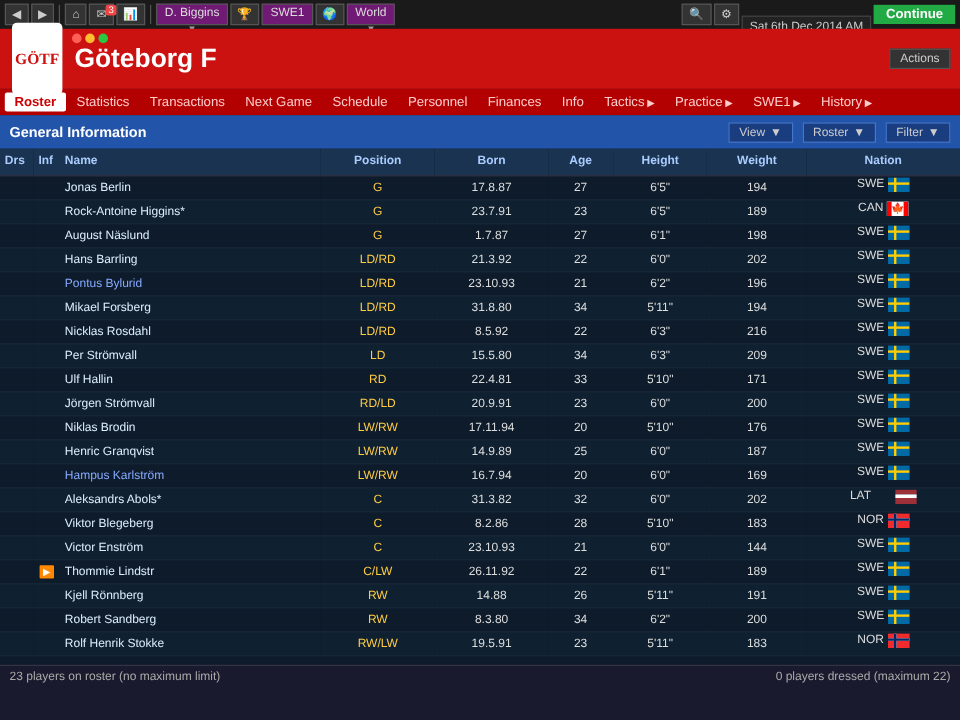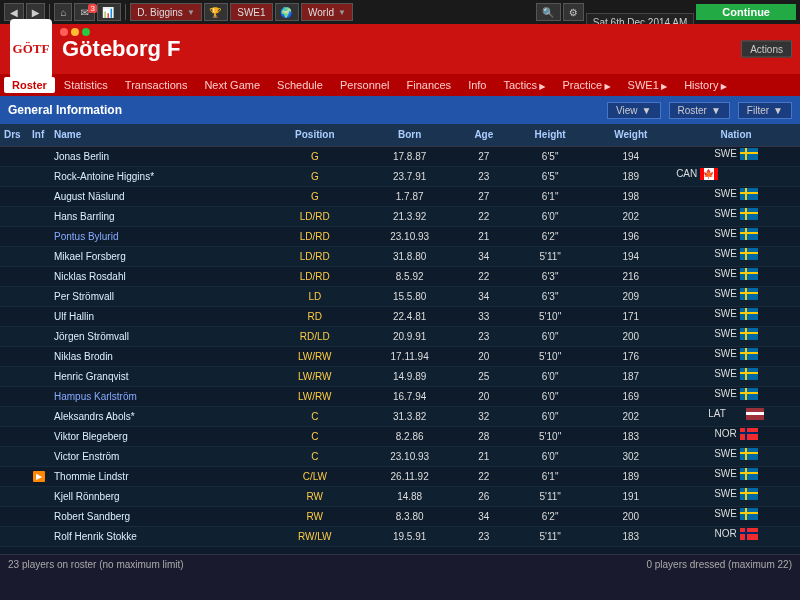--- a/index.html
+++ b/index.html
@@ -29,38 +29,39 @@
       color: white;
       font-size: 8px;
       border-radius: 2px;
       padding: 0 2px;
       position: absolute;
       top: 1px;
       right: -2px;
     }
     .top-icon-wrap { position: relative; display: inline-block; }
     .nav-dropdown {
-      background: #7f1d1d;
+      background: #701a75;
       border: 1px solid #555;
       color: #ddd;
       padding: 1px 6px;
       font-size: 10px;
       height: 18px;
       display: flex;
       align-items: center;
       gap: 4px;
       cursor: pointer;
+      flex-direction: column;
     }
     .nav-dropdown .arrow { font-size: 8px; color: #999; }
     .top-spacer { flex: 1; }
     .continue-btn {
       background: #22aa44;
       color: white;
       border: none;
-      padding: 2px 26px;
+      padding: 2px 10px;
       font-size: 11px;
       font-weight: bold;
       cursor: pointer;
       height: 16px;
     }
     .date-display {
       background: #222;
       color: #ccc;
       padding: 1px 6px;
       font-size: 10px;
@@ -451,21 +452,21 @@
         </tr>
         <tr>
           <td class="drs-cell center"></td>
           <td class="inf-cell center"></td>
           <td class="name-cell">Rock-Antoine Higgins*</td>
           <td class="position">G</td>
           <td class="center">23.7.91</td>
           <td class="center">23</td>
           <td class="center">6'5"</td>
           <td class="center">189</td>
-          <td class="nation" style="display: flex; align-items: center; gap: 3px;">
+          <td class="nation" style="display: flex; align-items: center; justify-content: center; gap: 3px;">
             <span>CAN</span>
             <div class="flag-can">
               <span class="flag-can-inner">🍁</span>
             </div>
           </td>
         </tr>
         <tr>
           <td class="drs-cell center"></td>
           <td class="inf-cell center"></td>
           <td class="name-cell">August Näslund</td>
@@ -655,21 +656,21 @@
           </td>
         </tr>
         <tr>
           <td class="drs-cell center"></td>
           <td class="inf-cell center"></td>
           <td class="name-cell">Victor Enström</td>
           <td class="position">C</td>
           <td class="center">23.10.93</td>
           <td class="center">21</td>
           <td class="center">6'0"</td>
-          <td class="center">302</td>
+          <td class="center">144</td>
           <td class="nation" style="display: flex; align-items: center; justify-content: center; gap: 3px;">
             <span>SWE</span>
             <div class="flag-swe"></div>
           </td>
         </tr>
         <tr>
           <td class="drs-cell center"></td>
           <td class="inf-cell center"><span class="orange-box">▶</span></td>
           <td class="name-cell">Thommie Lindstr</td>
           <td class="position">C/LW</td>

